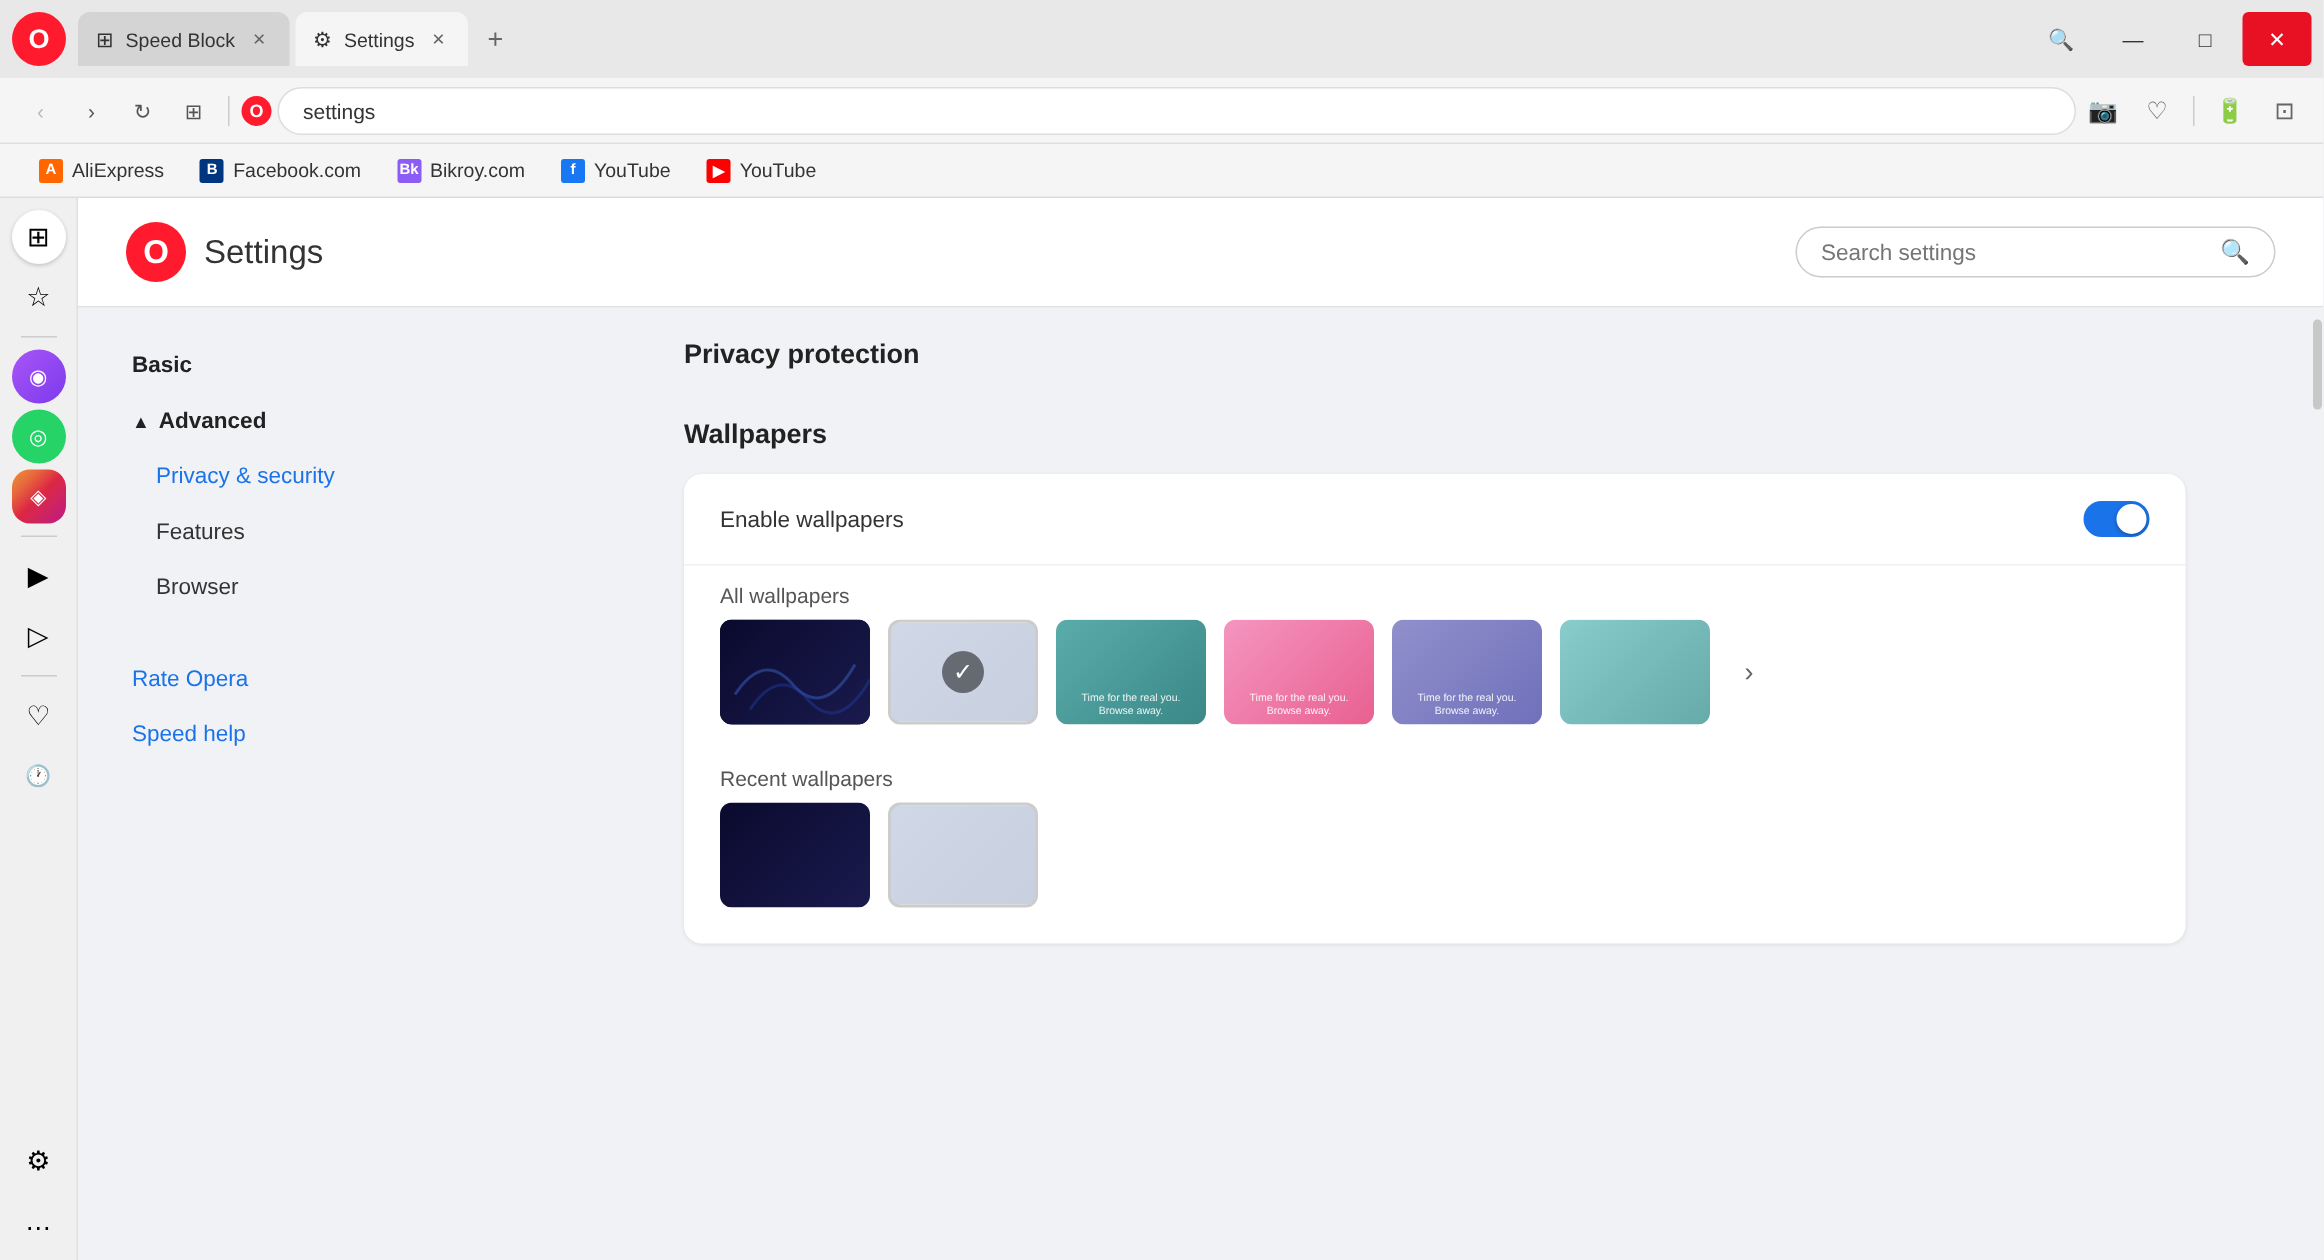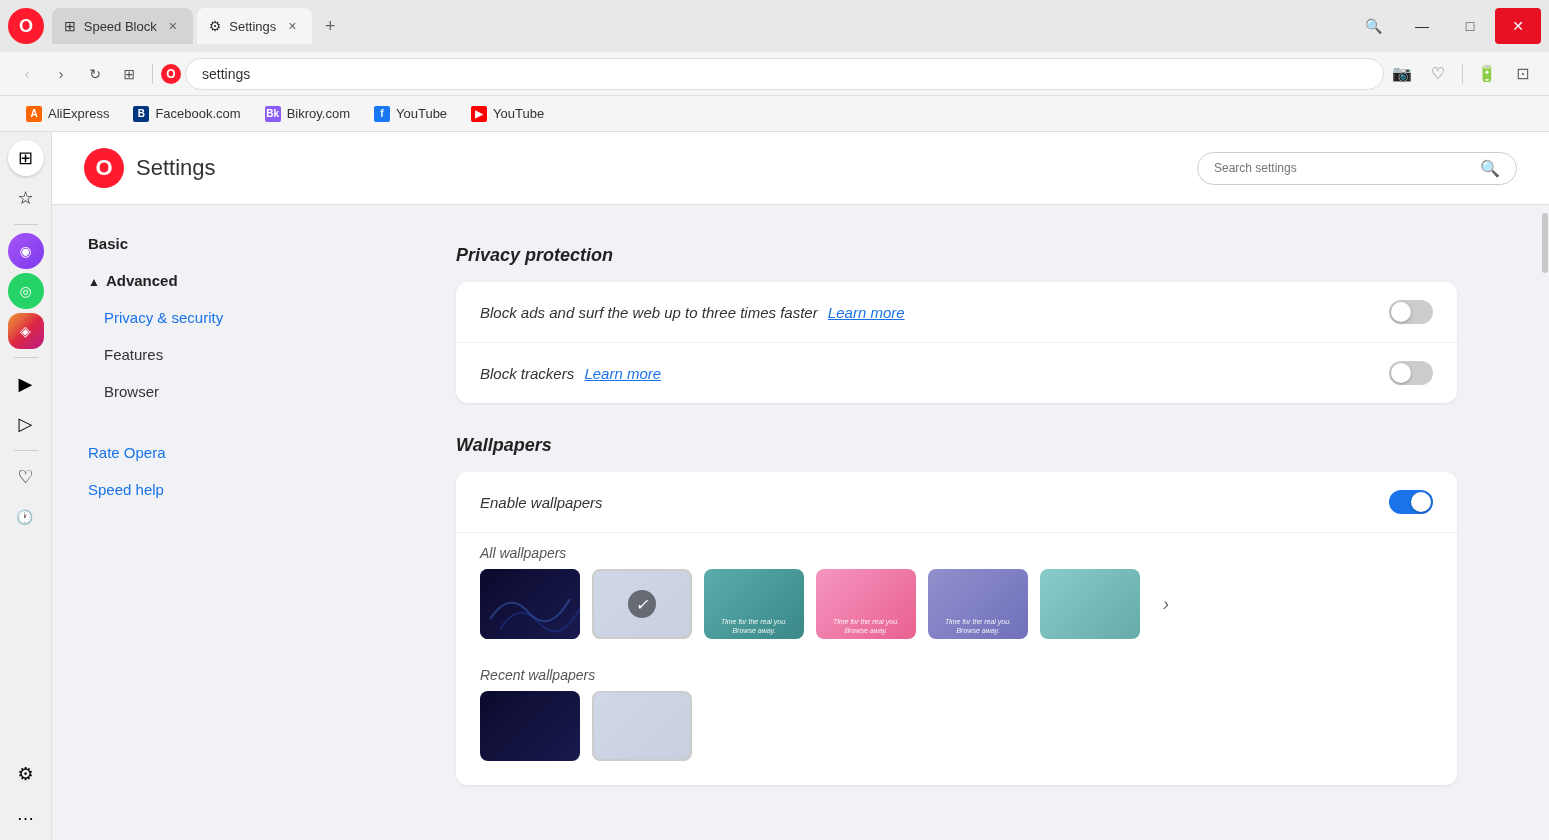--- a/index.html
+++ b/index.html
@@ -197,21 +197,21 @@
       display: flex;
       align-items: center;
       border: 1px solid #ccc;
       border-radius: 20px;
       padding: 6px 16px;
       gap: 8px;
       width: 320px;
       background: white;
     }
     .search-settings-bar input {
-      border: none; outline: none; font-size: 12px; flex: 1; color: #333;
+      border: none; outline: none; font-size: 15px; flex: 1; color: #333;
     }
 
     
     .settings-body {
       display: flex;
       flex: 1;
       overflow: hidden;
       gap: 44px;
     }
 
@@ -229,23 +229,22 @@
       border-radius: 8px;
     }
     .nav-item.active { color: #1a73e8; font-weight: 500; }
     .nav-item.section-header { font-weight: 600; color: #222; }
     .nav-item.sub-item { padding-left: 36px; }
     .nav-item.link-item { color: #1a73e8; }
 
     
     .settings-content {
       flex: 1;
-      padding: 40px 40px;
+      padding: 21px 40px;
       overflow-y: auto;
-      font-style: italic;
     }
     .settings-section {
       margin-bottom: 32px;
     }
     .section-title {
       font-size: 18px; font-weight: 600; color: #222;
       margin-bottom: 16px;
     }
     .settings-card {
       background: white;
@@ -474,42 +473,20 @@
         <div class="nav-item sub-item">Browser</div>
         <div style="height:24px;"></div>
         <div class="nav-item link-item">Rate Opera</div>
         <div class="nav-item link-item">Speed help</div>
       </div>
 
       <div class="settings-content">
 
         <div class="settings-section">
           <div class="section-title">Privacy protection</div>
-          <div class="settings-card">
-
-            <div class="settings-row">
-              <div class="settings-row-text">
-                <span>Block ads and surf the web up to three times faster</span>
-                <span class="settings-row-link">Learn more</span>
-              </div>
-              <div class="toggle off">
-                <div class="toggle-knob"></div>
-              </div>
-            </div>
-
-            <div class="settings-row">
-              <div class="settings-row-text">
-                <span>Block trackers</span>
-                <span class="settings-row-link">Learn more</span>
-              </div>
-              <div class="toggle off">
-                <div class="toggle-knob"></div>
-              </div>
-            </div>
-          </div>
         </div>
 
         <div class="settings-section">
           <div class="section-title">Wallpapers</div>
           <div class="settings-card">
 
             <div class="settings-row">
               <div class="settings-row-text">Enable wallpapers</div>
               <div class="toggle on">
                 <div class="toggle-knob"></div>

